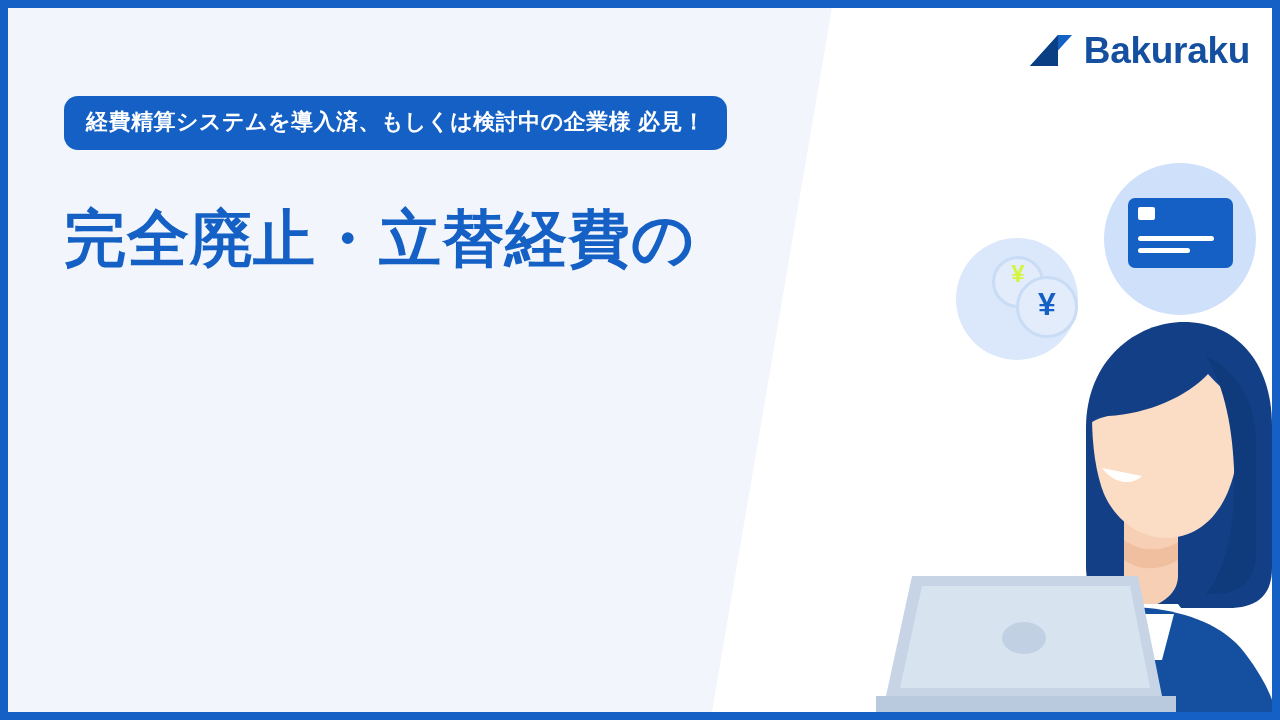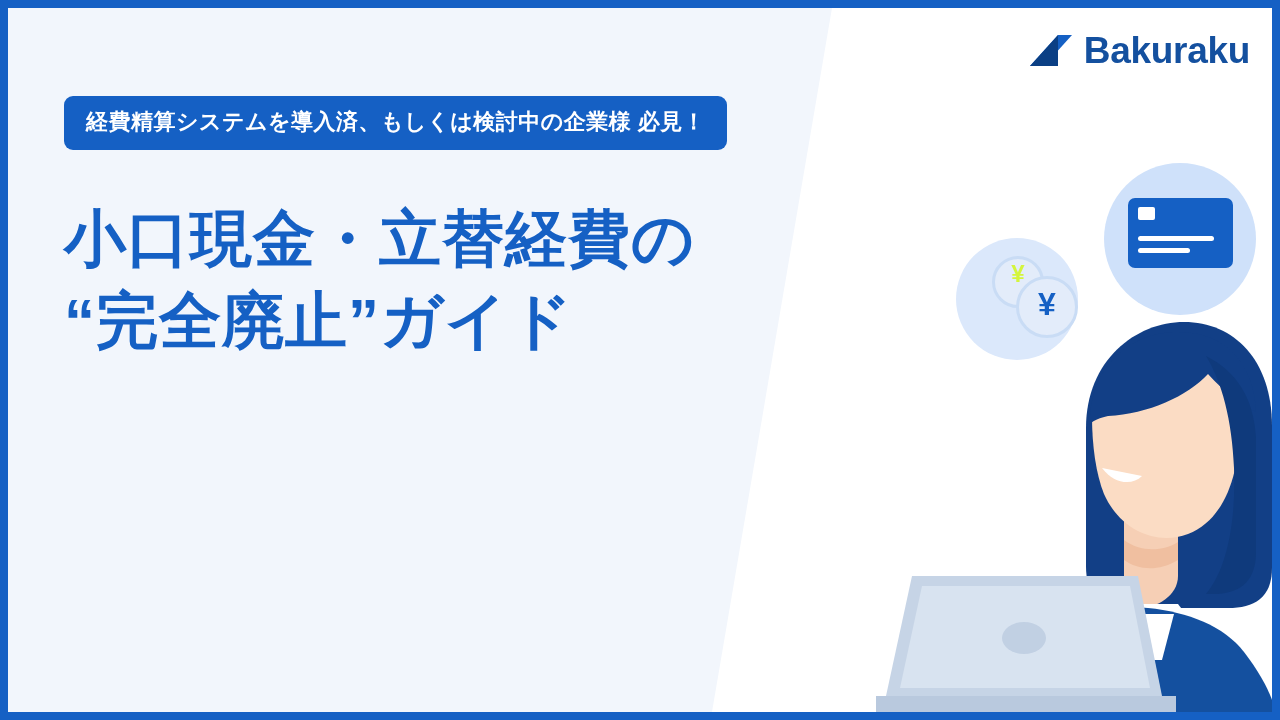--- a/index.html
+++ b/index.html
@@ -60,21 +60,21 @@
   .badge {
     position: absolute;
     left: 56px;
     top: 88px;
     background: #1560c4;
     color: #ffffff;
     font-size: 22px;
     font-weight: bold;
     letter-spacing: 0.5px;
     padding: 11px 22px 13px 22px;
-    border-radius: 9px;
+    border-radius: 14px;
     white-space: nowrap;
   }
   
   .headline {
     position: absolute;
     left: 56px;
     top: 190px;
     color: #1560c4;
     font-size: 62px;
     font-weight: bold;
@@ -201,22 +201,21 @@
       <svg class="logo-mark" viewBox="0 0 46 36">
         <path d="M2 33 L30 2 L44 2 L16 33 Z" fill="#1560c4"></path>
         <path d="M2 33 L30 2 L30 33 Z" fill="#0b3f84"></path>
       </svg>
       <div class="logo-text">Bakuraku</div>
     </div>
 
     <div class="badge">経費精算システムを導入済、もしくは検討中の企業様 必見！</div>
 
     <div class="headline">
-      <div>小口現金・立替経費の</div>
-      <div>“完全廃止”ガイド</div>
+      <div>完全廃止・立替経費の</div>
     </div>
 
     <div class="coin-bubble"></div>
     <div class="coin coin-a"></div>
     <div class="yen-small">¥</div>
     <div class="coin coin-b"></div>
     <div class="yen-big">¥</div>
 
     <div class="card-bubble"></div>
     <div class="credit-card"></div>

